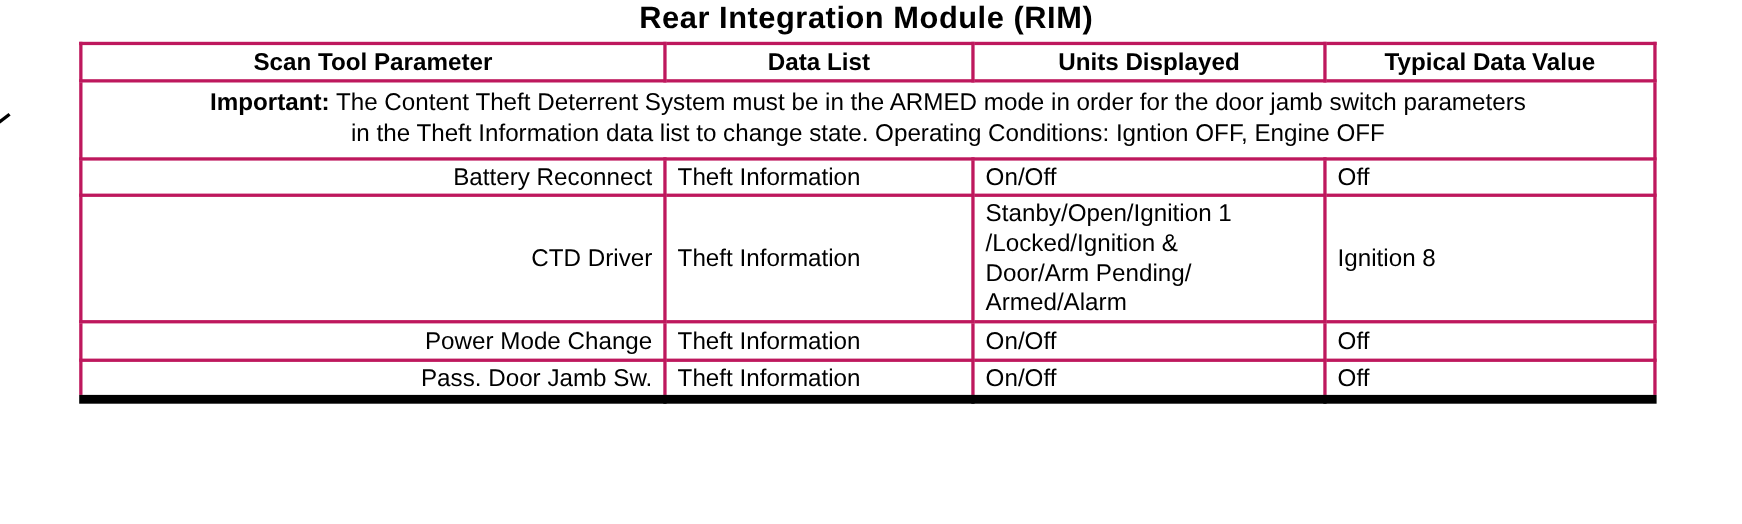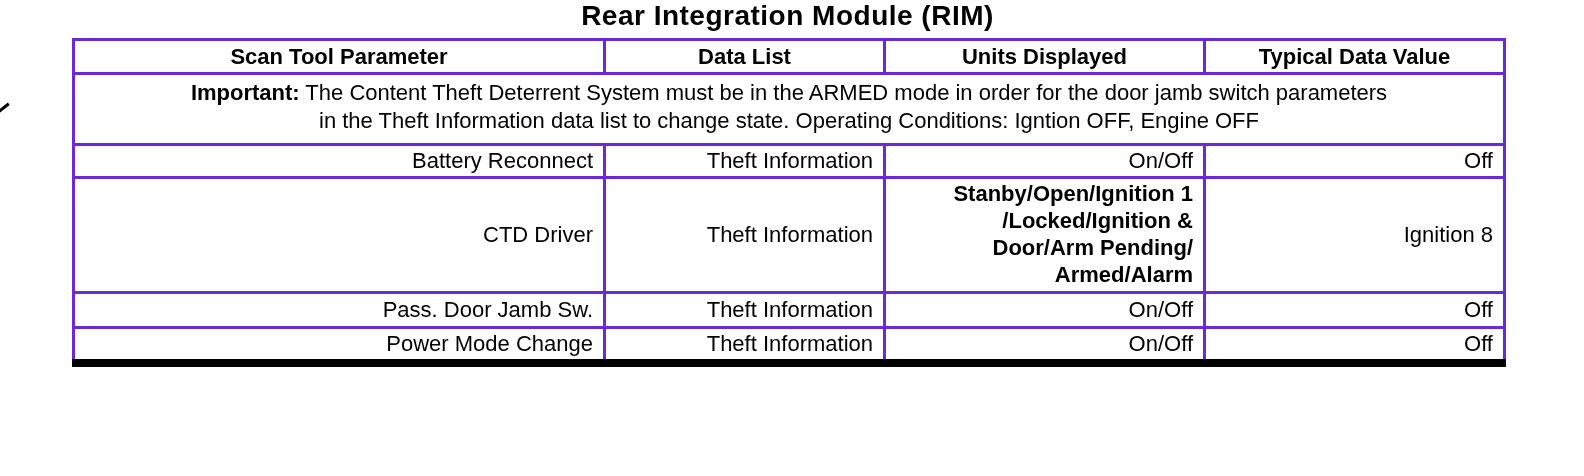--- a/index.html
+++ b/index.html
@@ -42,21 +42,21 @@
     position: absolute;
     left: 72px;
     top: 38px;
     width: 1431px;
     border-collapse: collapse;
     table-layout: fixed;
     border: 3px solid #000;
     border-bottom-width: 8px;
   }
   table.rim th, table.rim td {
-    border: 3px solid #6d28d9;
+    border: 3px solid #be185d;
     font-size: 22px;
     padding: 2px 10px;
     vertical-align: middle;
     overflow: hidden;
   }
   table.rim th {
     font-weight: bold;
     text-align: center;
     height: 34px;
     padding: 2px 4px;
@@ -67,30 +67,29 @@
     padding: 4px 12px 8px 12px;
     line-height: 1.28;
     white-space: pre-line;
     vertical-align: top;
   }
   .note-label { font-weight: bold; }
   td.param-cell {
     text-align: right;
     padding-left: 16px;
   }
-  td.center-cell { text-align: right; margin-left: 16px; }
+  td.center-cell { text-align: left; margin-left: 16px; }
   tr.data-row { height: 35px; }
   tr.row-battery { height: 33px; }
   tr.row-ctd { height: 112px; }
   td.units-multiline {
     white-space: pre-line;
     line-height: 1.22;
     padding-top: 4px;
     padding-bottom: 4px;
-    font-weight: bold;
   }
 </style>
 </head>
 <body>
 
 <div class="page">
 
   <div class="doc-title">Rear Integration Module (RIM)</div>
 
   <div class="scan-artifact"></div>
@@ -129,28 +128,28 @@
         <td class="center-cell units-multiline">Stanby/Open/Ignition 1
 /Locked/Ignition &amp;
 Door/Arm Pending/
 Armed/Alarm</td>
         <td class="center-cell">Ignition 8</td>
       </tr>
 
 
 
       <tr class="data-row">
-        <td class="param-cell">Pass. Door Jamb Sw.</td>
+        <td class="param-cell">Power Mode Change</td>
         <td class="center-cell">Theft Information</td>
         <td class="center-cell">On/Off</td>
         <td class="center-cell">Off</td>
       </tr>
 
       <tr class="data-row">
-        <td class="param-cell">Power Mode Change</td>
+        <td class="param-cell">Pass. Door Jamb Sw.</td>
         <td class="center-cell">Theft Information</td>
         <td class="center-cell">On/Off</td>
         <td class="center-cell">Off</td>
       </tr>
 
     </tbody>
   </table>
 
 </div>
 

